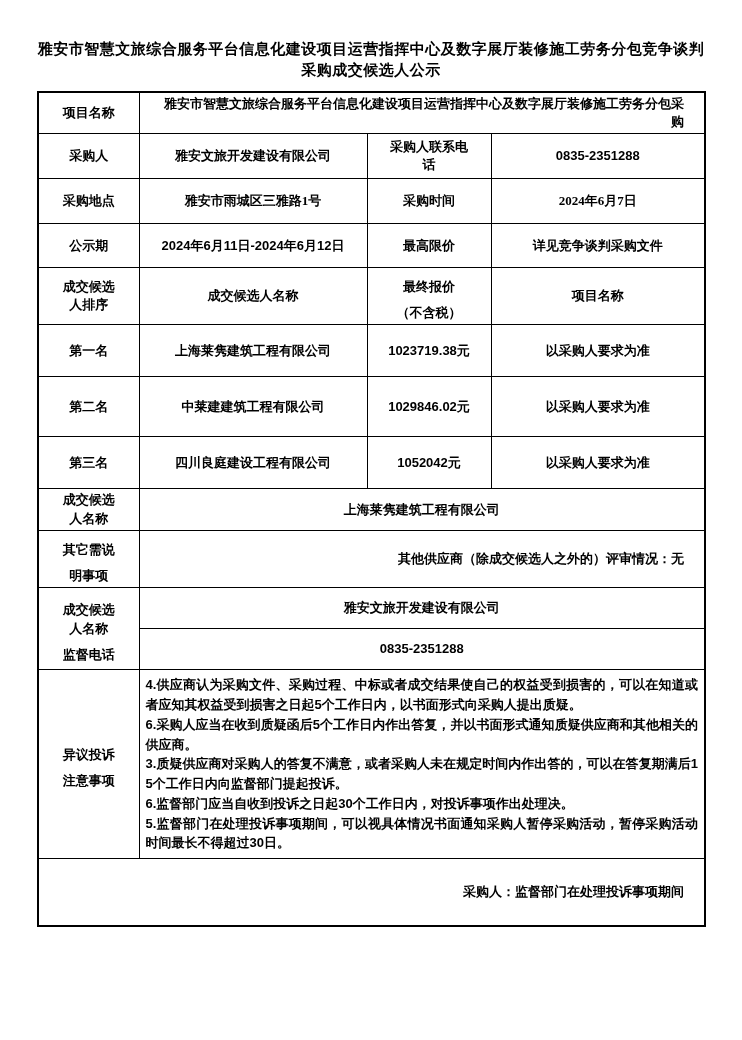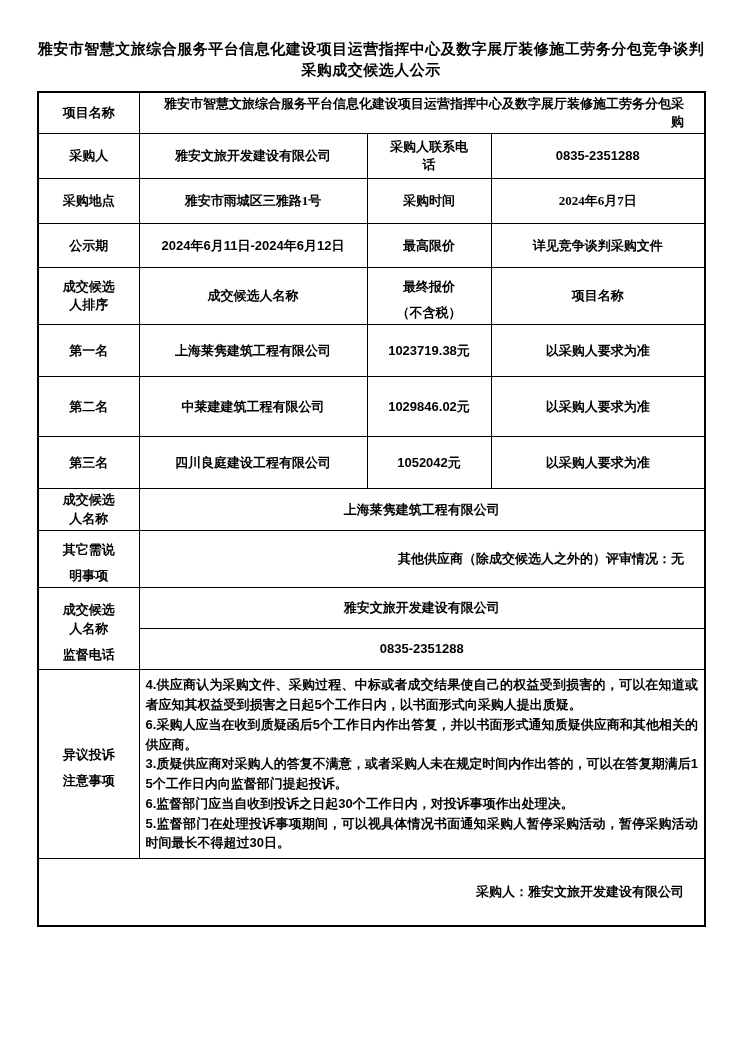--- a/index.html
+++ b/index.html
@@ -171,19 +171,19 @@
         <td colspan="3" class="justify">
           <div>4.供应商认为采购文件、采购过程、中标或者成交结果使自己的权益受到损害的，可以在知道或者应知其权益受到损害之日起5个工作日内，以书面形式向采购人提出质疑。</div>
           <div>6.采购人应当在收到质疑函后5个工作日内作出答复，并以书面形式通知质疑供应商和其他相关的供应商。</div>
           <div>3.质疑供应商对采购人的答复不满意，或者采购人未在规定时间内作出答的，可以在答复期满后15个工作日内向监督部门提起投诉。</div>
           <div>6.监督部门应当自收到投诉之日起30个工作日内，对投诉事项作出处理决。</div>
           <div>5.监督部门在处理投诉事项期间，可以视具体情况书面通知采购人暂停采购活动，暂停采购活动时间最长不得超过30日。</div>
         </td>
       </tr>
 
       <tr class="r13">
-        <td colspan="4" class="left">采购人：雅安文旅开发建设有限公司</td>
+        <td colspan="4" class="left">采购人：监督部门在处理投诉事项期间</td>
       </tr>
 
     </tbody>
   </table>
 
 </div>
 
 </body></html>

